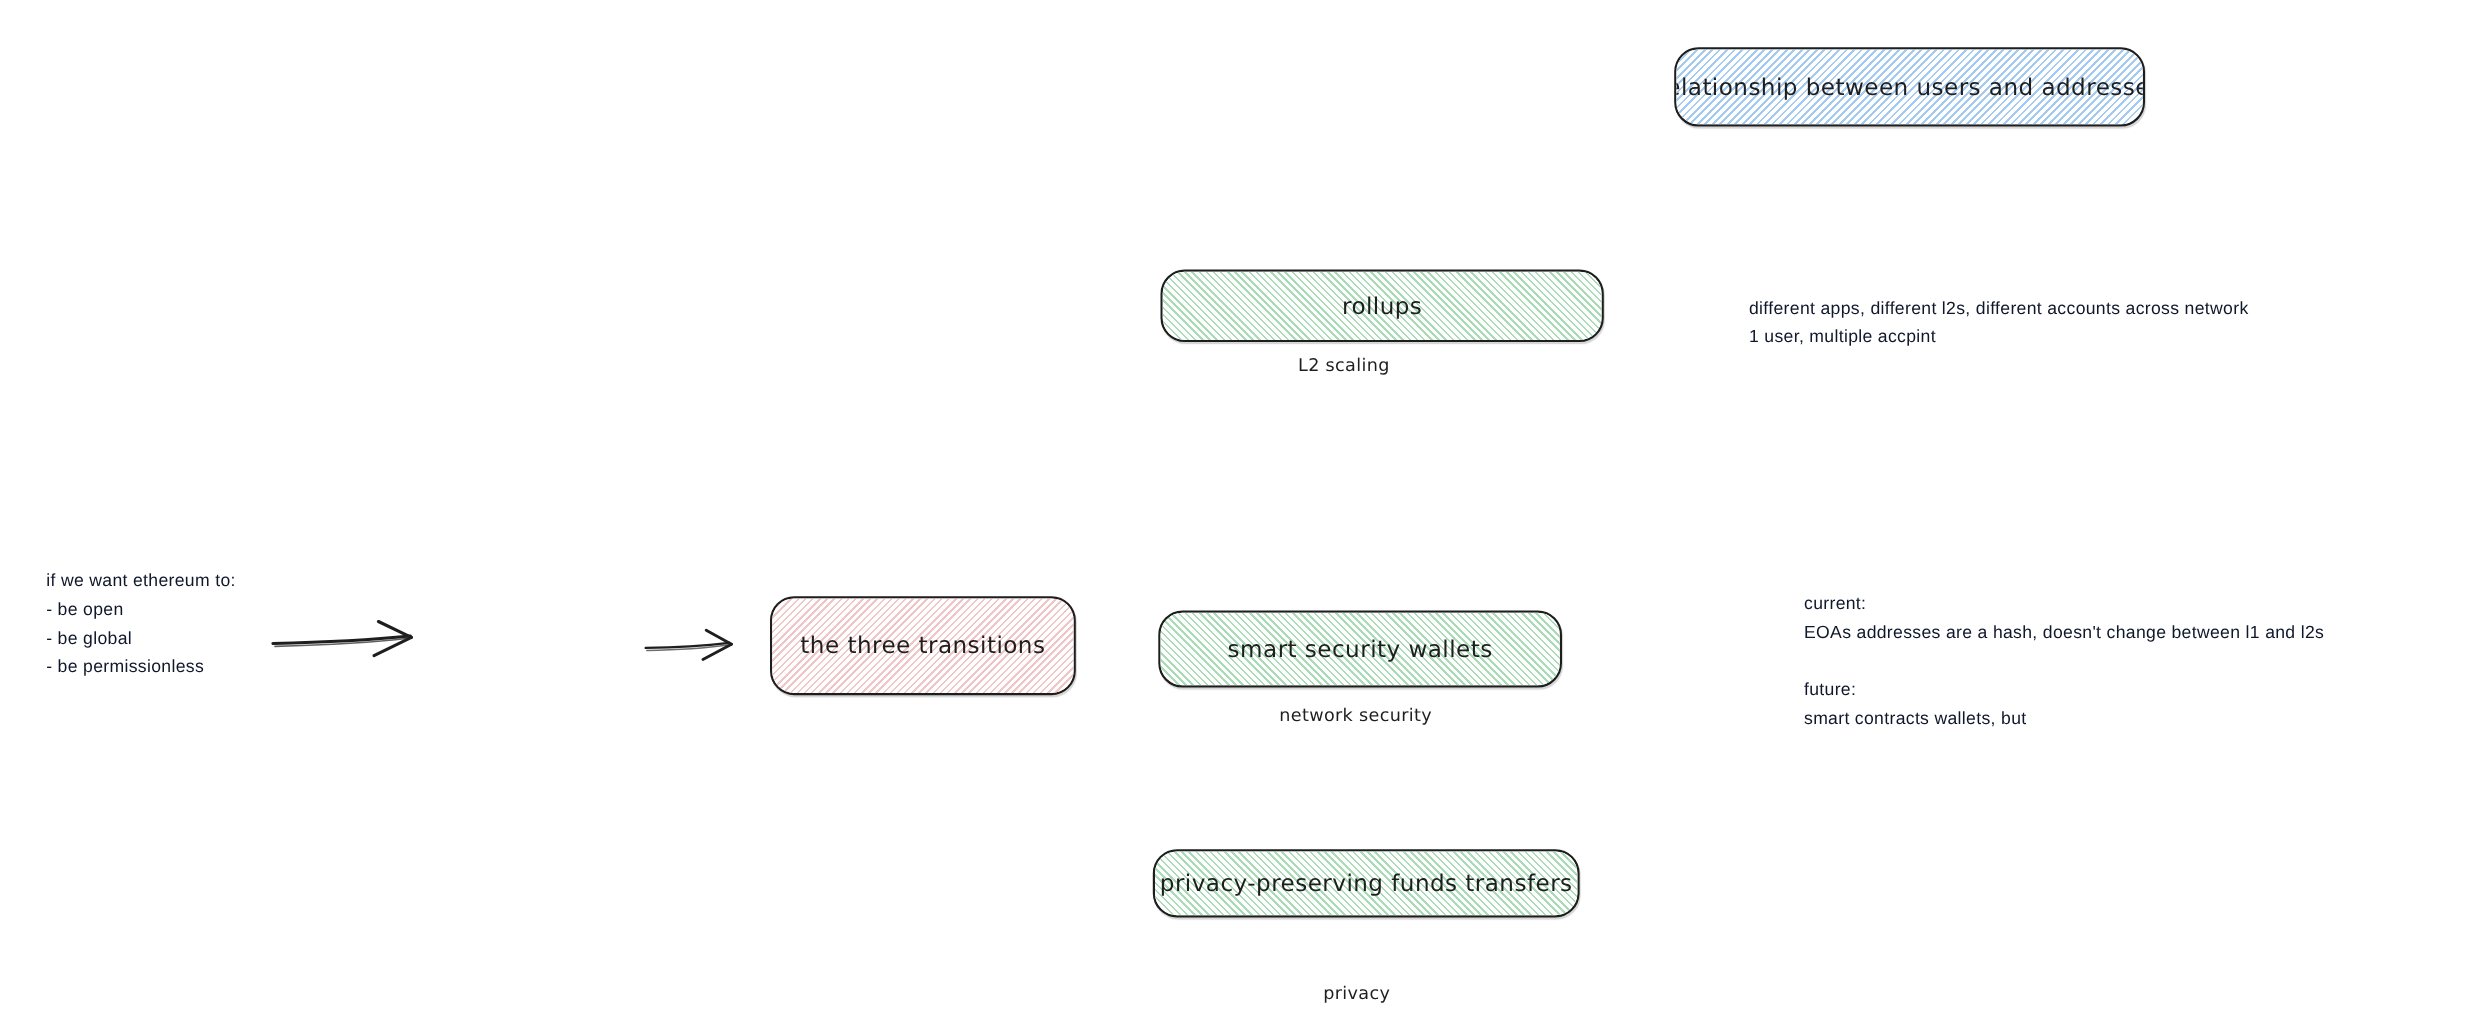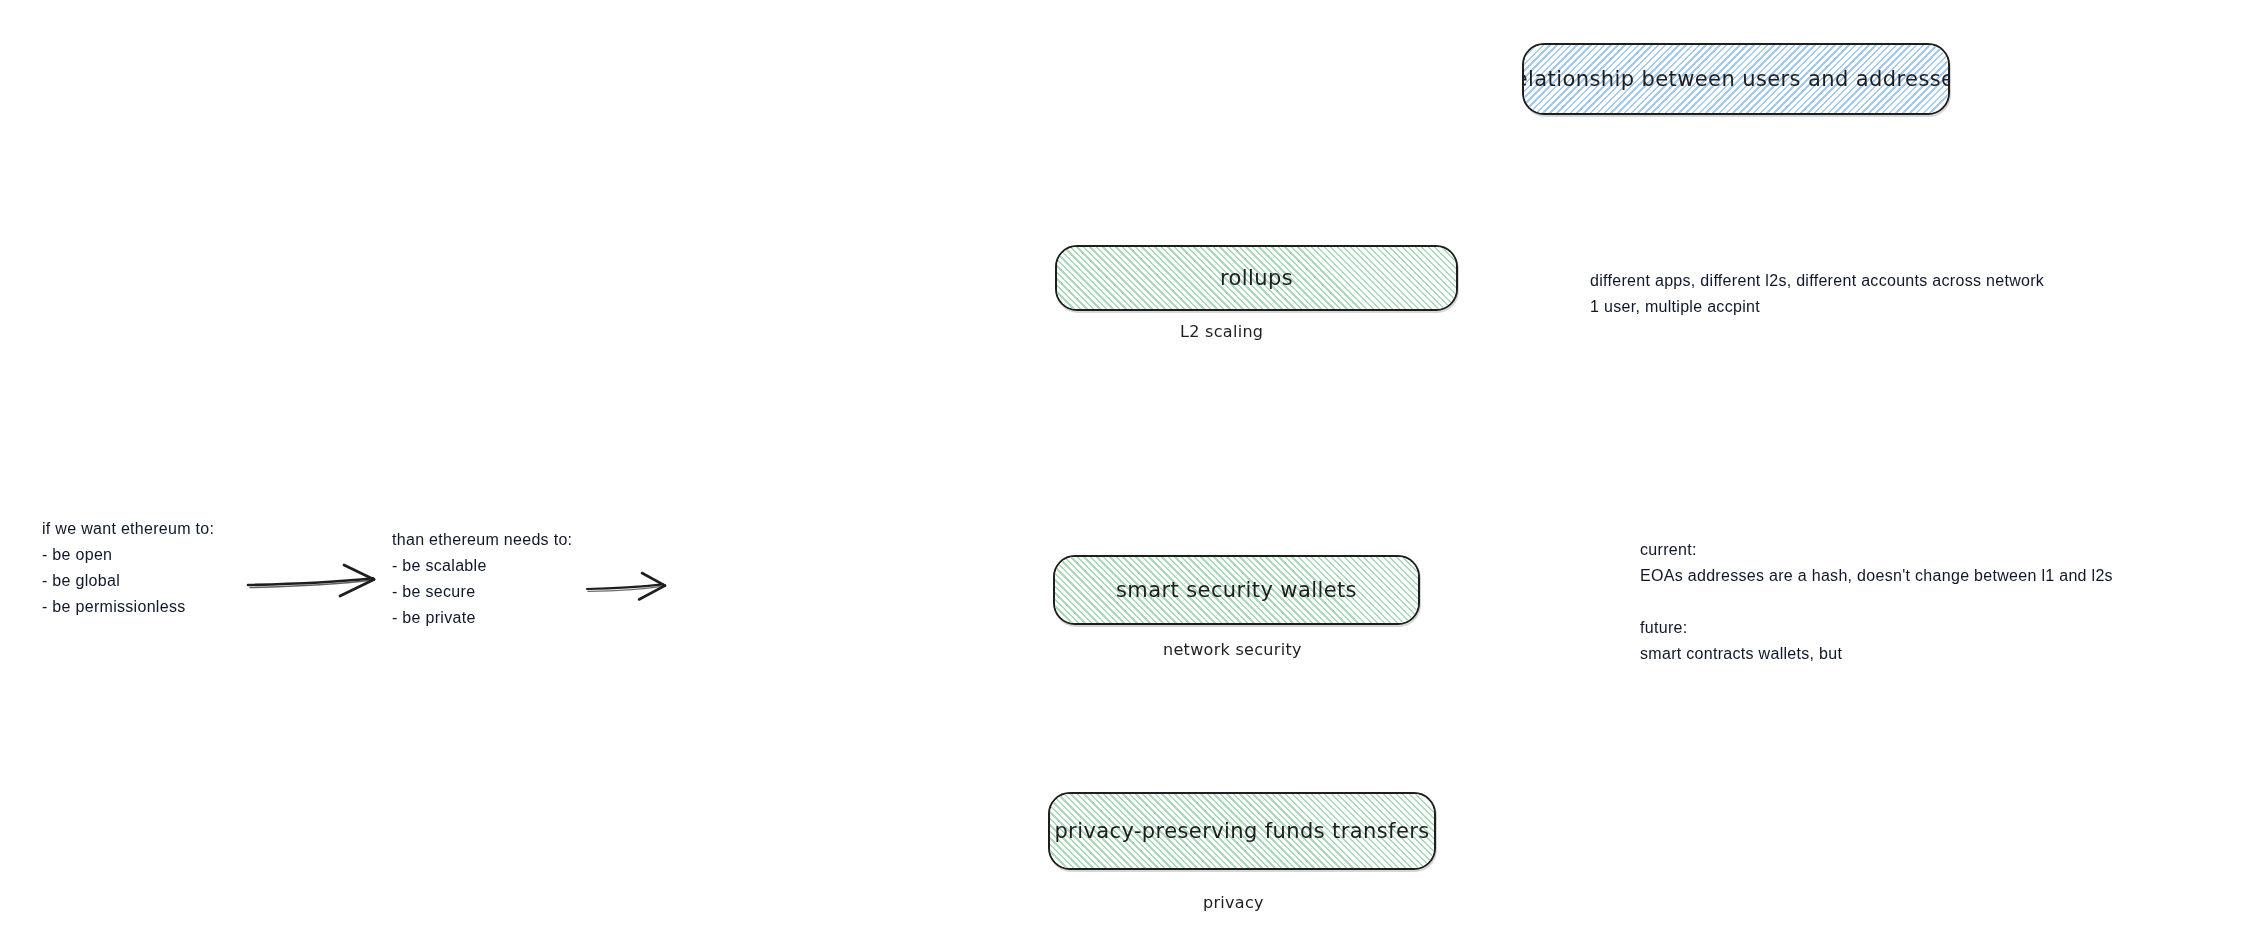--- a/index.html
+++ b/index.html
@@ -120,48 +120,48 @@
 
   <svg class="arrow-svg" style="left:245px; top:560px;" width="200" height="60">
     <g fill="none" stroke="#1e1e1e" stroke-linecap="round" stroke-linejoin="round">
       <path d="M3,25 C40,24.2 85,22.6 128,18.2" stroke-width="2.6"></path>
       <path d="M5,27.6 C45,26.6 90,24.6 126,20.2" stroke-width="1.5" opacity="0.7"></path>
       <path d="M99,5 L129,19.4" stroke-width="2.8"></path>
       <path d="M129,19.4 L95,36" stroke-width="2.8"></path>
     </g>
   </svg>
 
-  <div class="text-block" style="left:392px; top:527px;">than ethereum needs to:
-- be scalable
-- be secure
-- be private</div>
 
   <svg class="arrow-svg" style="left:585px; top:572px;" width="125" height="50">
     <g fill="none" stroke="#1e1e1e" stroke-linecap="round" stroke-linejoin="round">
       <path d="M2,17 C25,16.6 50,15.6 78,12.4" stroke-width="2.2"></path>
       <path d="M3,19.4 C28,19 52,18 77,14.4" stroke-width="1.4" opacity="0.65"></path>
       <path d="M57,1 L80,13.6" stroke-width="2.6"></path>
       <path d="M80,13.6 L54,27.5" stroke-width="2.6"></path>
     </g>
   </svg>
 
+  <div class="sketch-box" style="left:700px; top:542px; width:278px; height:90px;">
+    <div class="hatch hatch-pink"></div>
+    <div class="box-text">the three transitions</div>
+  </div>
 
   <div class="sketch-box" style="left:1055px; top:245px; width:403px; height:66px;">
     <div class="hatch hatch-green"></div>
     <div class="box-text">rollups</div>
   </div>
   <div class="caption" style="left:1180px; top:322px;">L2 scaling</div>
 
   <div class="sketch-box" style="left:1053px; top:555px; width:367px; height:70px;">
     <div class="hatch hatch-green"></div>
     <div class="box-text">smart security wallets</div>
   </div>
   <div class="caption" style="left:1163px; top:640px;">network security</div>
 
-  <div class="sketch-box" style="left:1048px; top:792px; width:388px; height:78px;">
+  <div class="sketch-box" style="left:1048px; top:772px; width:388px; height:62px;">
     <div class="hatch hatch-green"></div>
     <div class="box-text">privacy-preserving funds transfers</div>
   </div>
   <div class="caption" style="left:1203px; top:893px;">privacy</div>
 
   <div class="sketch-box" style="left:1522px; top:43px; width:428px; height:72px;">
     <div class="hatch hatch-blue"></div>
     <div class="box-text">relationship between users and addresses</div>
   </div>
 

